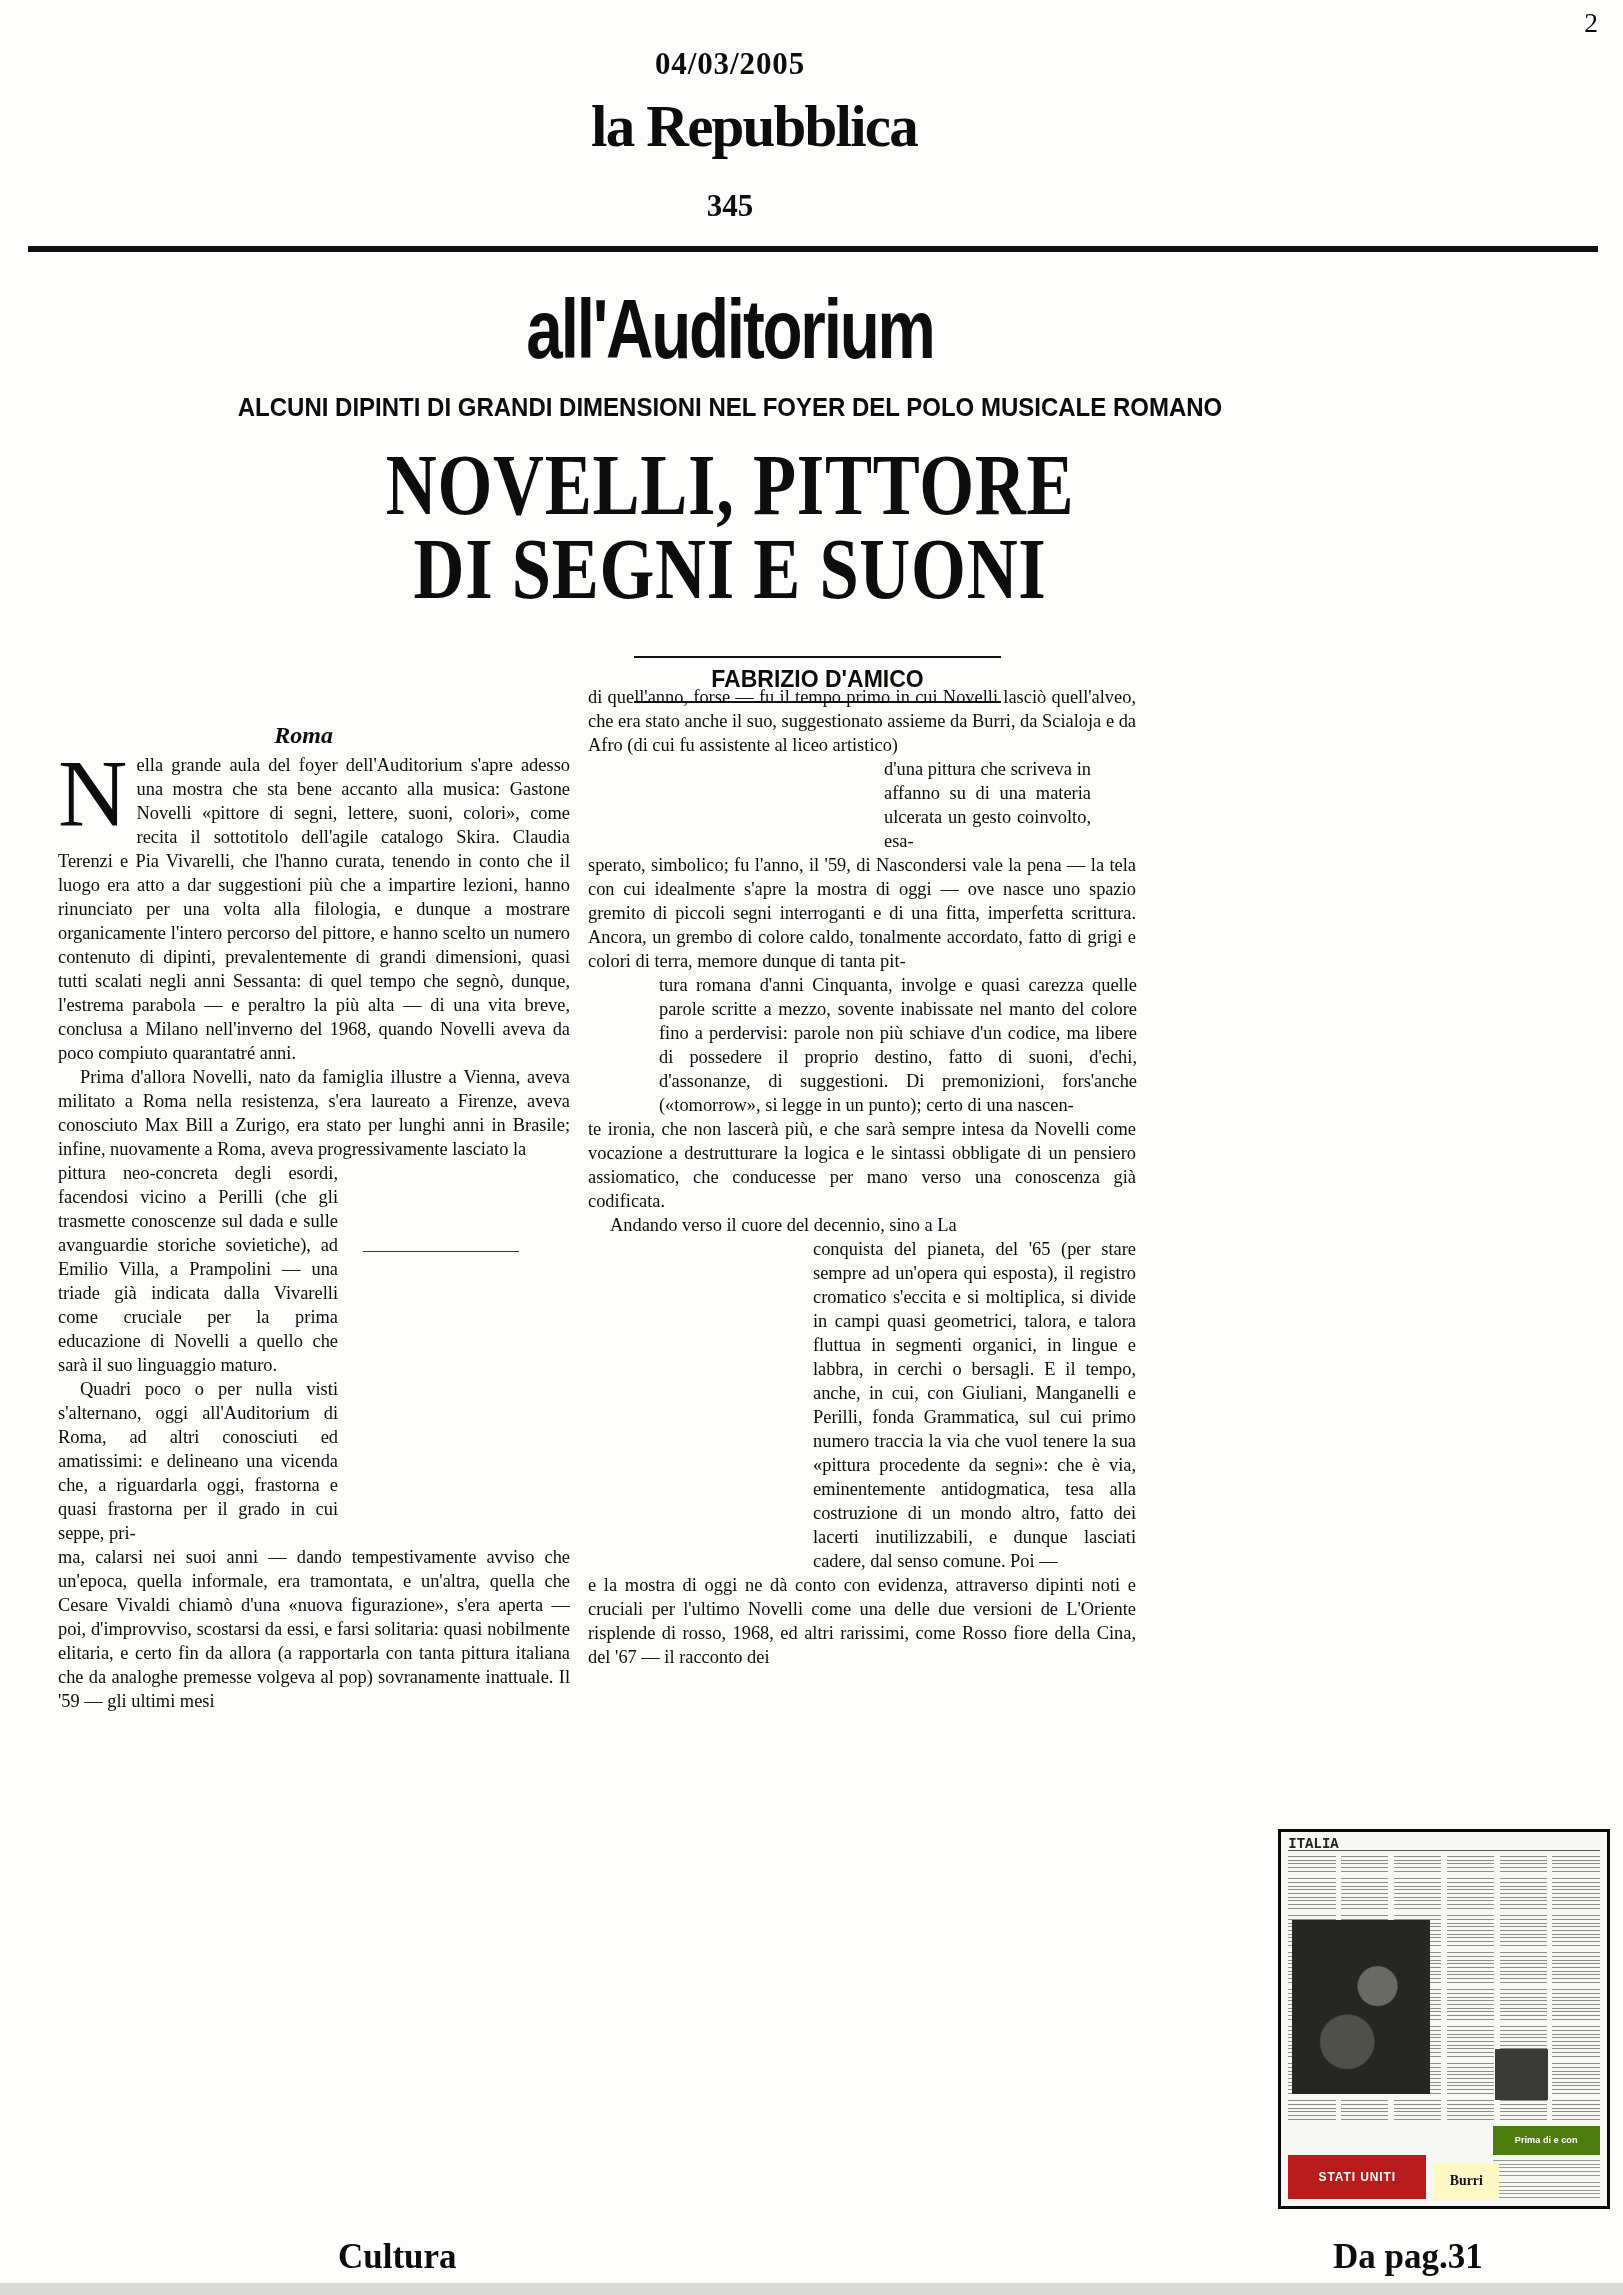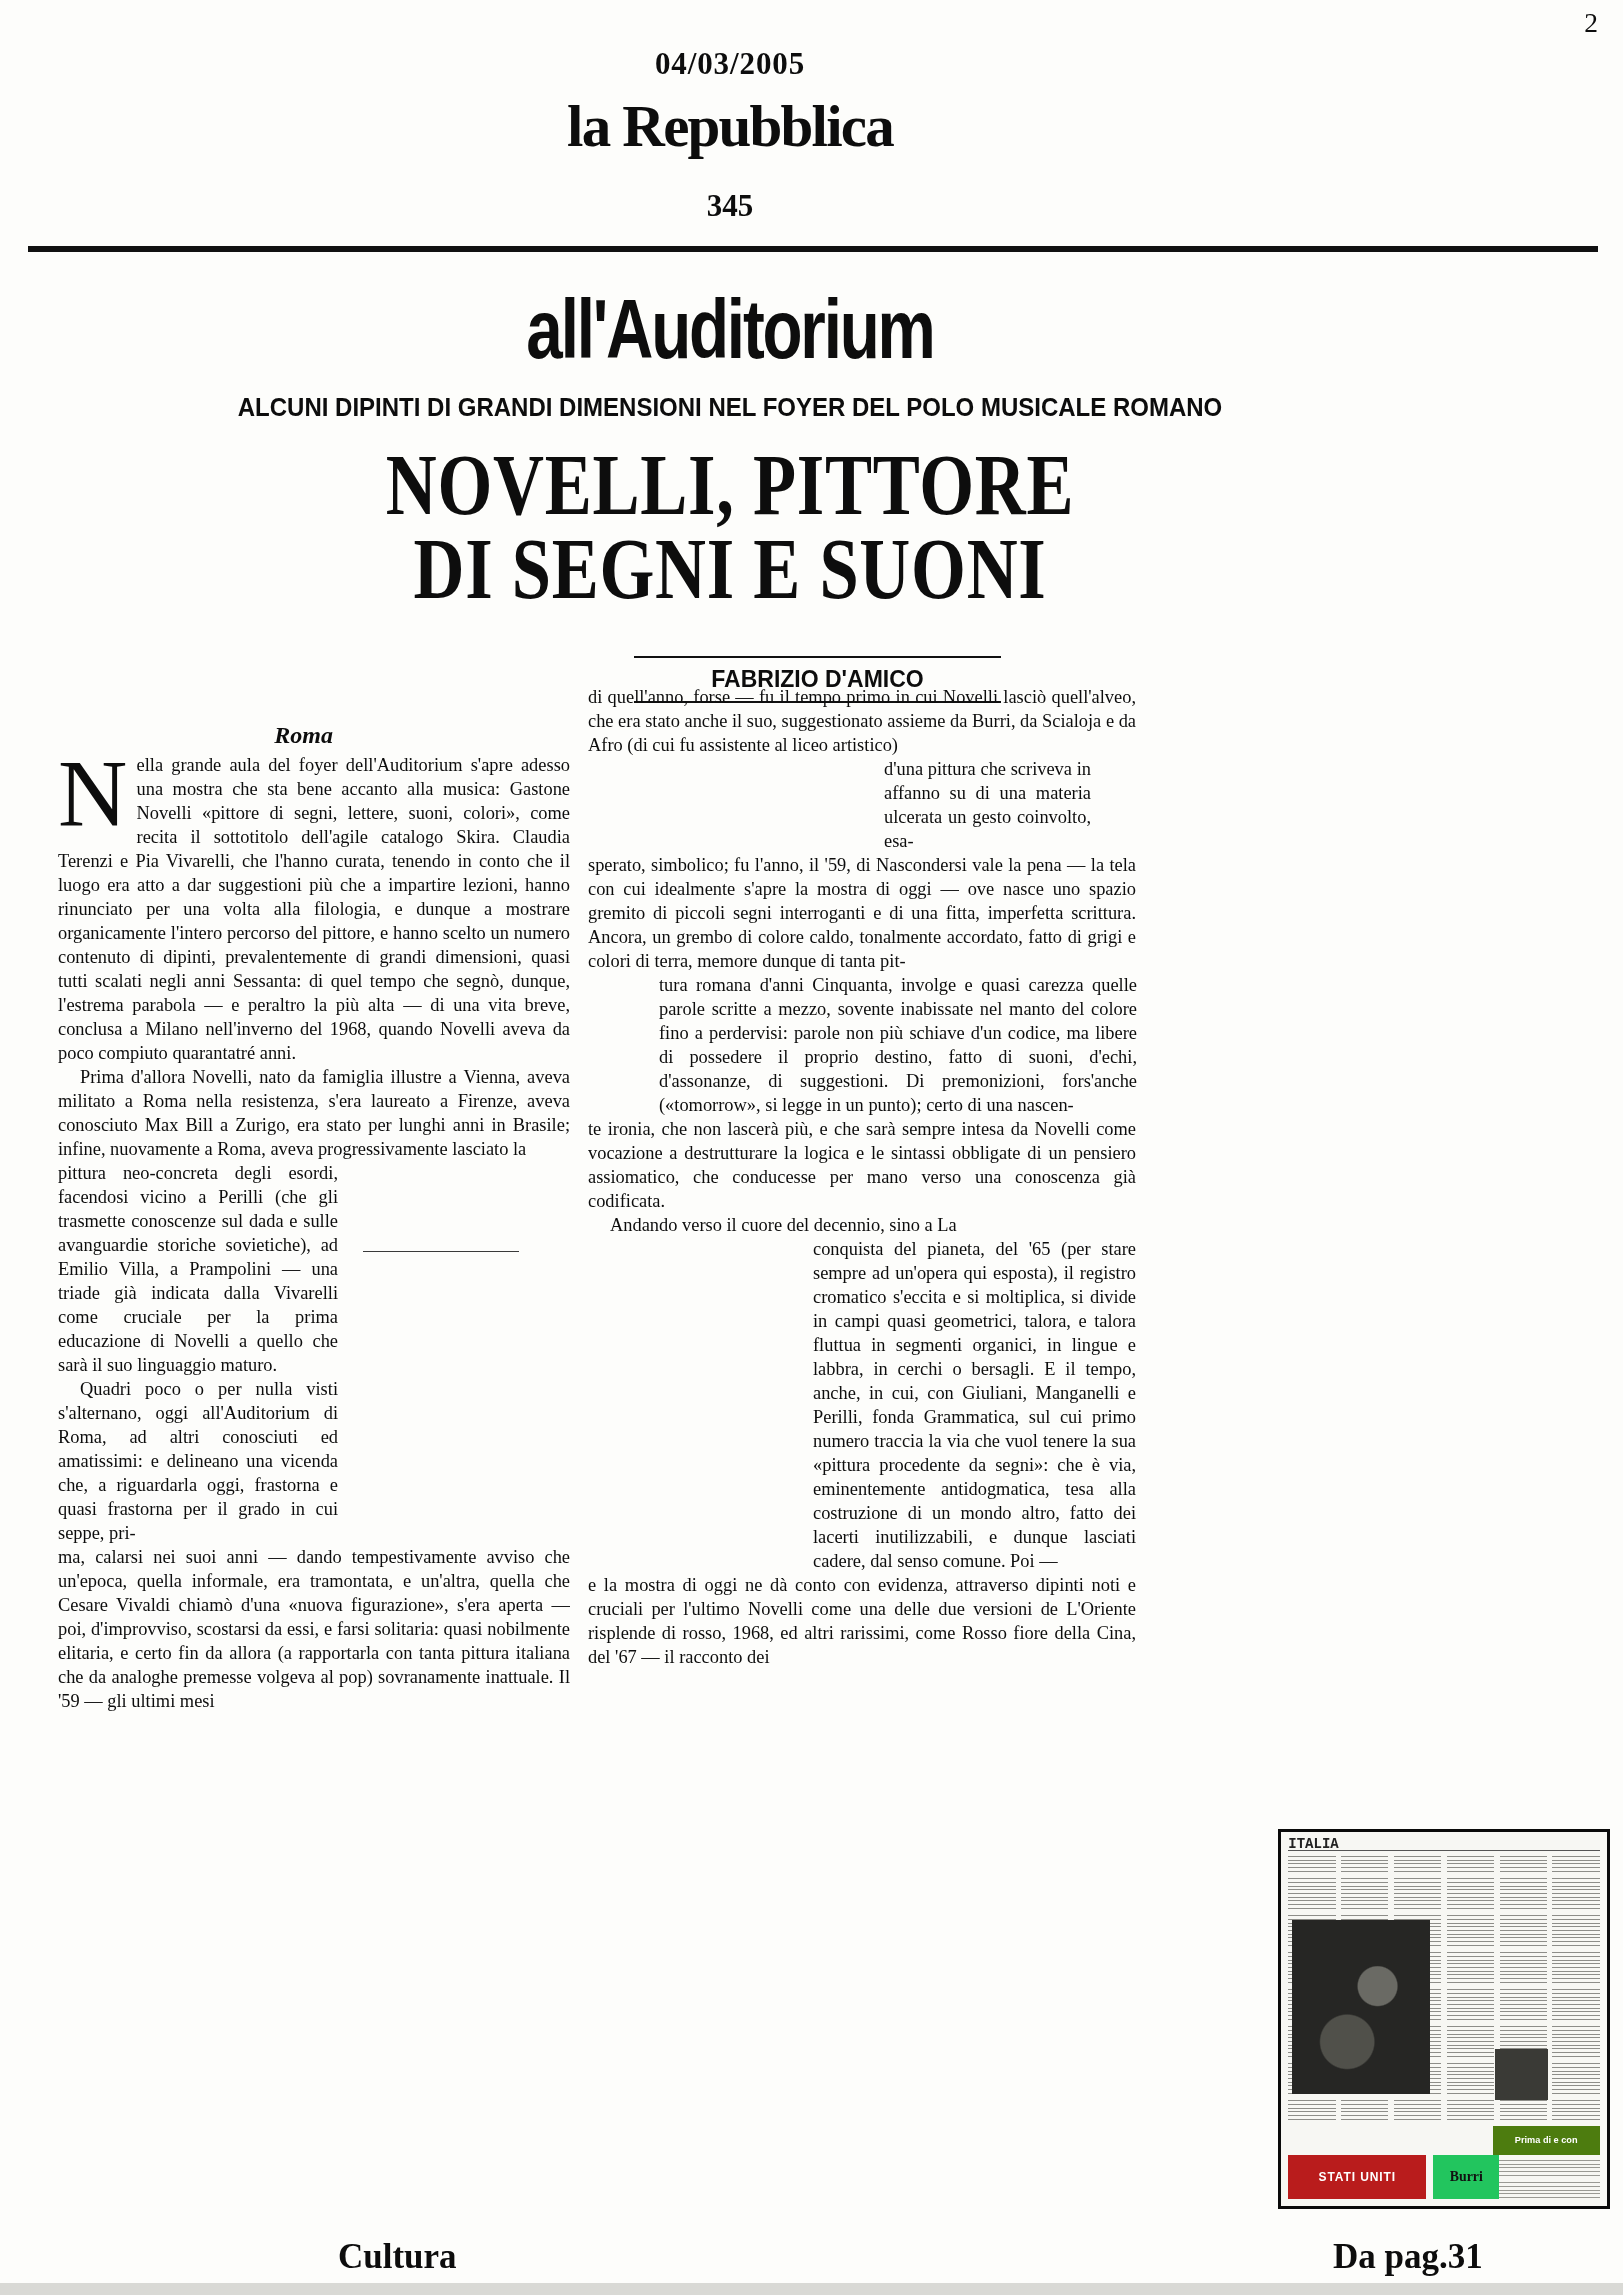--- a/index.html
+++ b/index.html
@@ -4,21 +4,21 @@
 <style>
   html,body { margin:0; padding:0; background:#d6d6d2; }
   .sheet {
     position:relative; width:1624px; height:2296px; margin:0 auto;
     background:#fdfdfb; color:#0d0d0d; overflow:hidden;
     font-family:"Liberation Serif", serif;
   }
   .cband { position:absolute; left:0; width:1460px; text-align:center; }
   .corner-num { position:absolute; right:26px; top:7.3px; font-size:27.5px; }
   .date  { top:46px;  font-weight:bold; font-size:31px; letter-spacing:0.9px; }
-  .masthead { top:92px; font-weight:bold; font-size:59px; letter-spacing:-1.8px; }
+  .masthead { top:92px; font-weight:bold; font-size:59px; letter-spacing:-1.8px;padding-left:24px; }
   .issue { top:188px; font-weight:bold; font-size:31px; }
   .rule  { position:absolute; left:27.5px; right:26px; top:246px; height:6.4px; background:#111; }
   .kicker {
     top:287px; font-family:"Liberation Sans", sans-serif; font-weight:bold;
     font-size:84px; line-height:1; letter-spacing:-2.8px; transform:scaleX(0.78);
   }
   .subhead {
     top:393px; font-family:"Liberation Sans", sans-serif; font-weight:bold;
     font-size:25px; letter-spacing:0; transform:scaleX(0.96);
   }
@@ -78,21 +78,21 @@
   .thumb-photo2 {
     position:absolute; right:59px; top:217px; width:53px; height:51px; background:#3a3a36;
   }
   .thumb-bottom { position:absolute; left:7.3px; right:7.3px; bottom:7.3px; height:73px; }
   .tb-left {
     position:absolute; left:0; bottom:0; width:138px; height:44px; background:#b91c1c;
     color:#fff; font-family:"Liberation Sans", sans-serif; font-weight:bold; font-size:12px;
     display:flex; align-items:center; justify-content:center; letter-spacing:0.9px;
   }
   .tb-burri {
-    position:absolute; left:145px; bottom:0; width:66px; height:44px; background:#22c55e;
+    position:absolute; left:145px; bottom:0; width:66px; height:36px; background:#fef9c3;
     color:#111; font-weight:bold; font-size:13.8px;
     display:flex; align-items:center; justify-content:center;
   }
   .tb-right {
     position:absolute; right:0; top:0; width:107px; height:29px; background:#4d7c0f;
     color:#fff; font-family:"Liberation Sans", sans-serif; font-weight:bold; font-size:9.2px;
     display:flex; align-items:center; justify-content:center; text-align:center;
   }
   .tb-gray {
     position:absolute; right:0; bottom:0; width:107px; height:39px;

